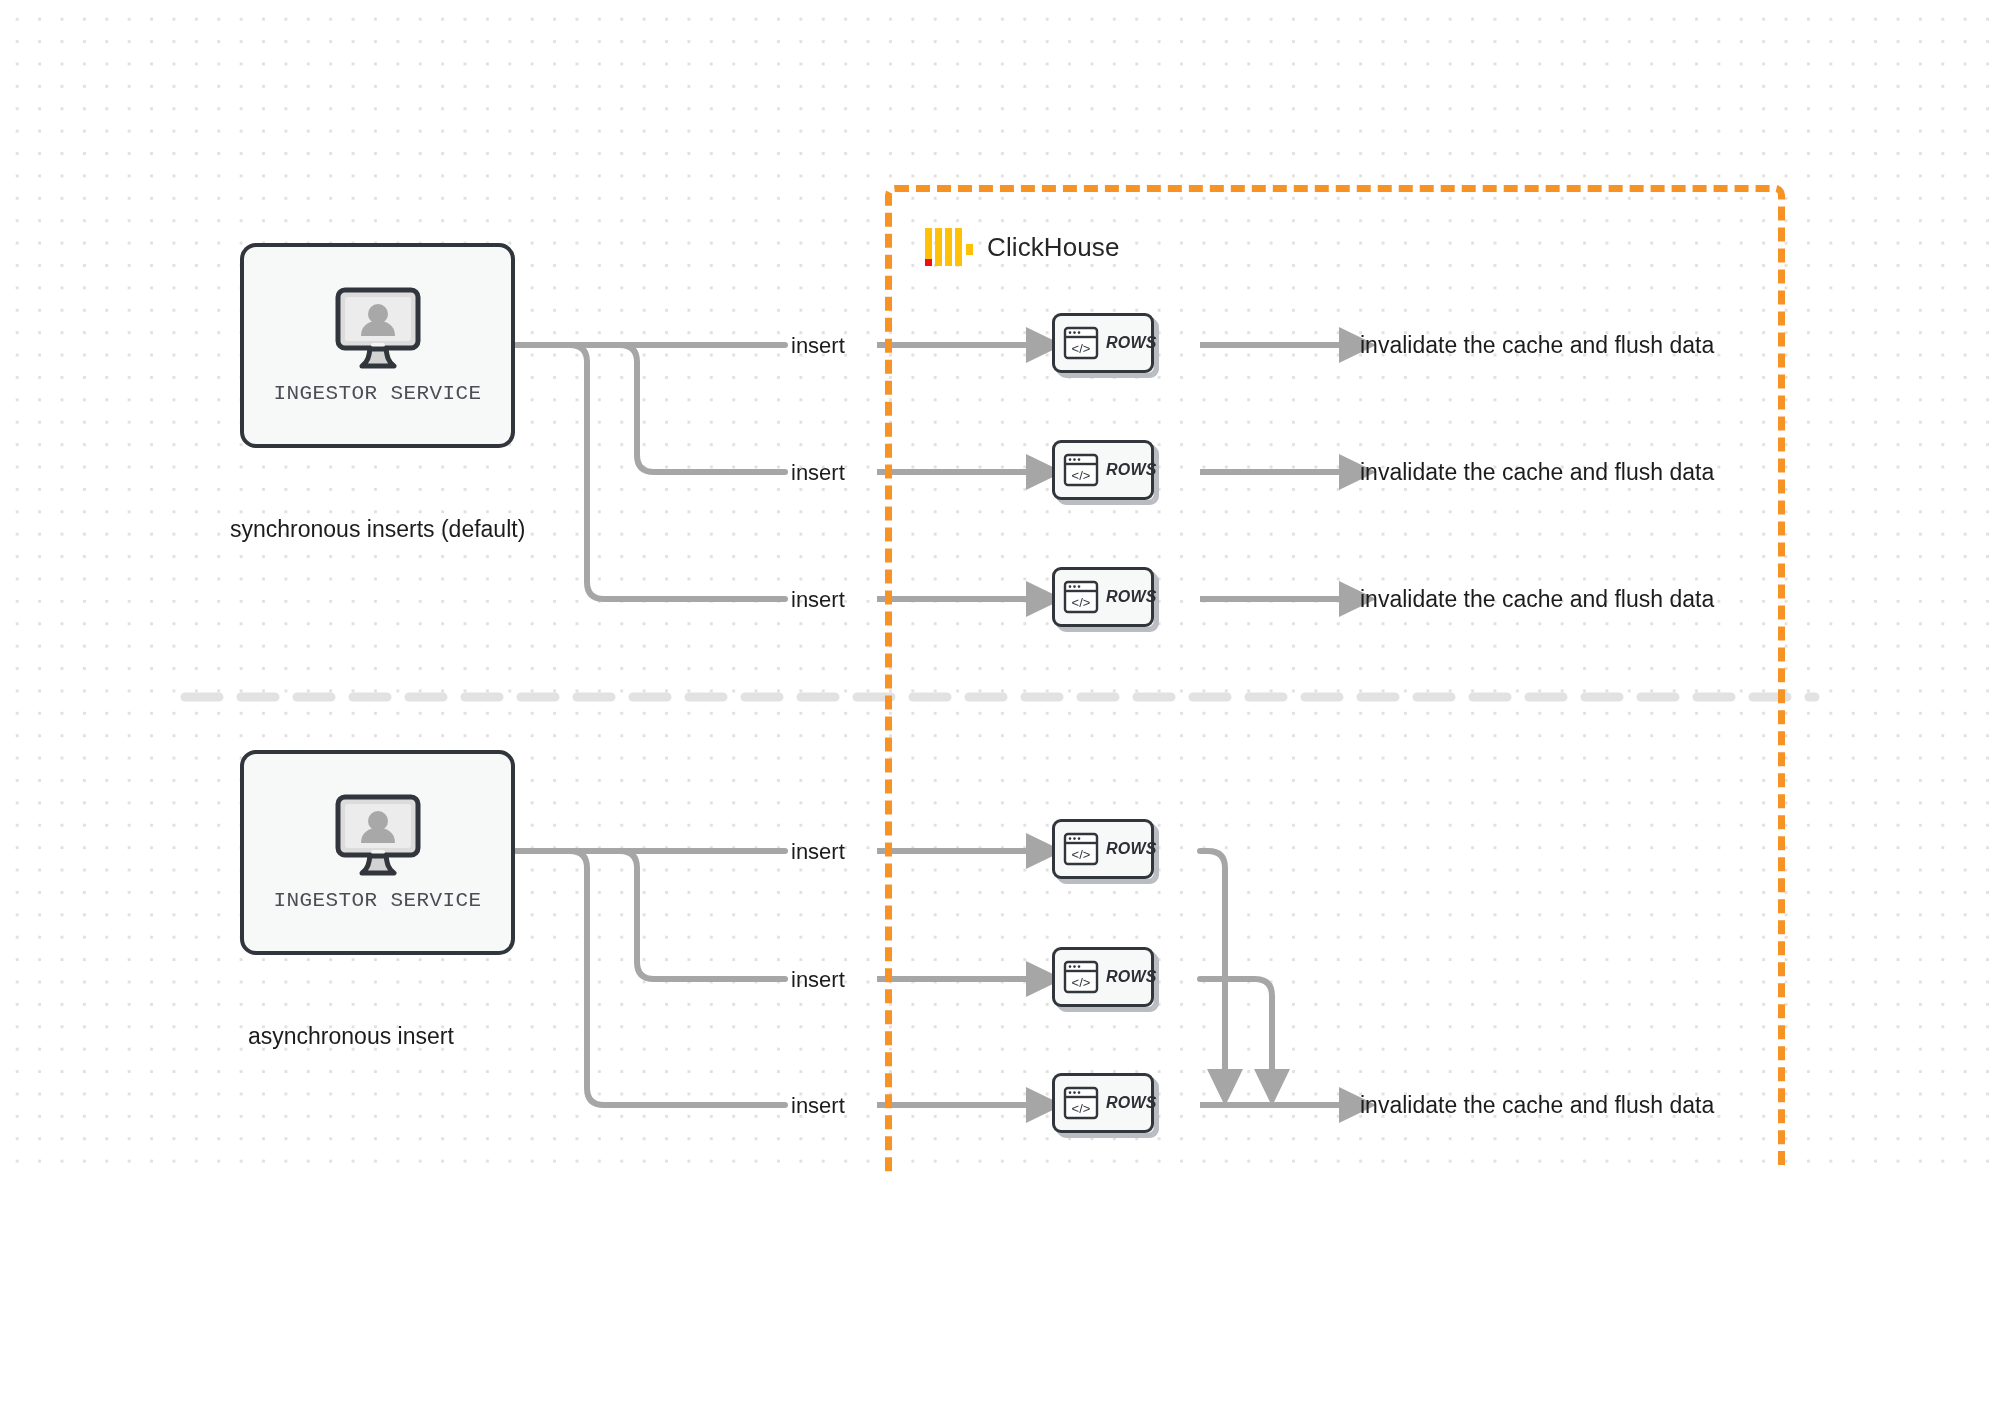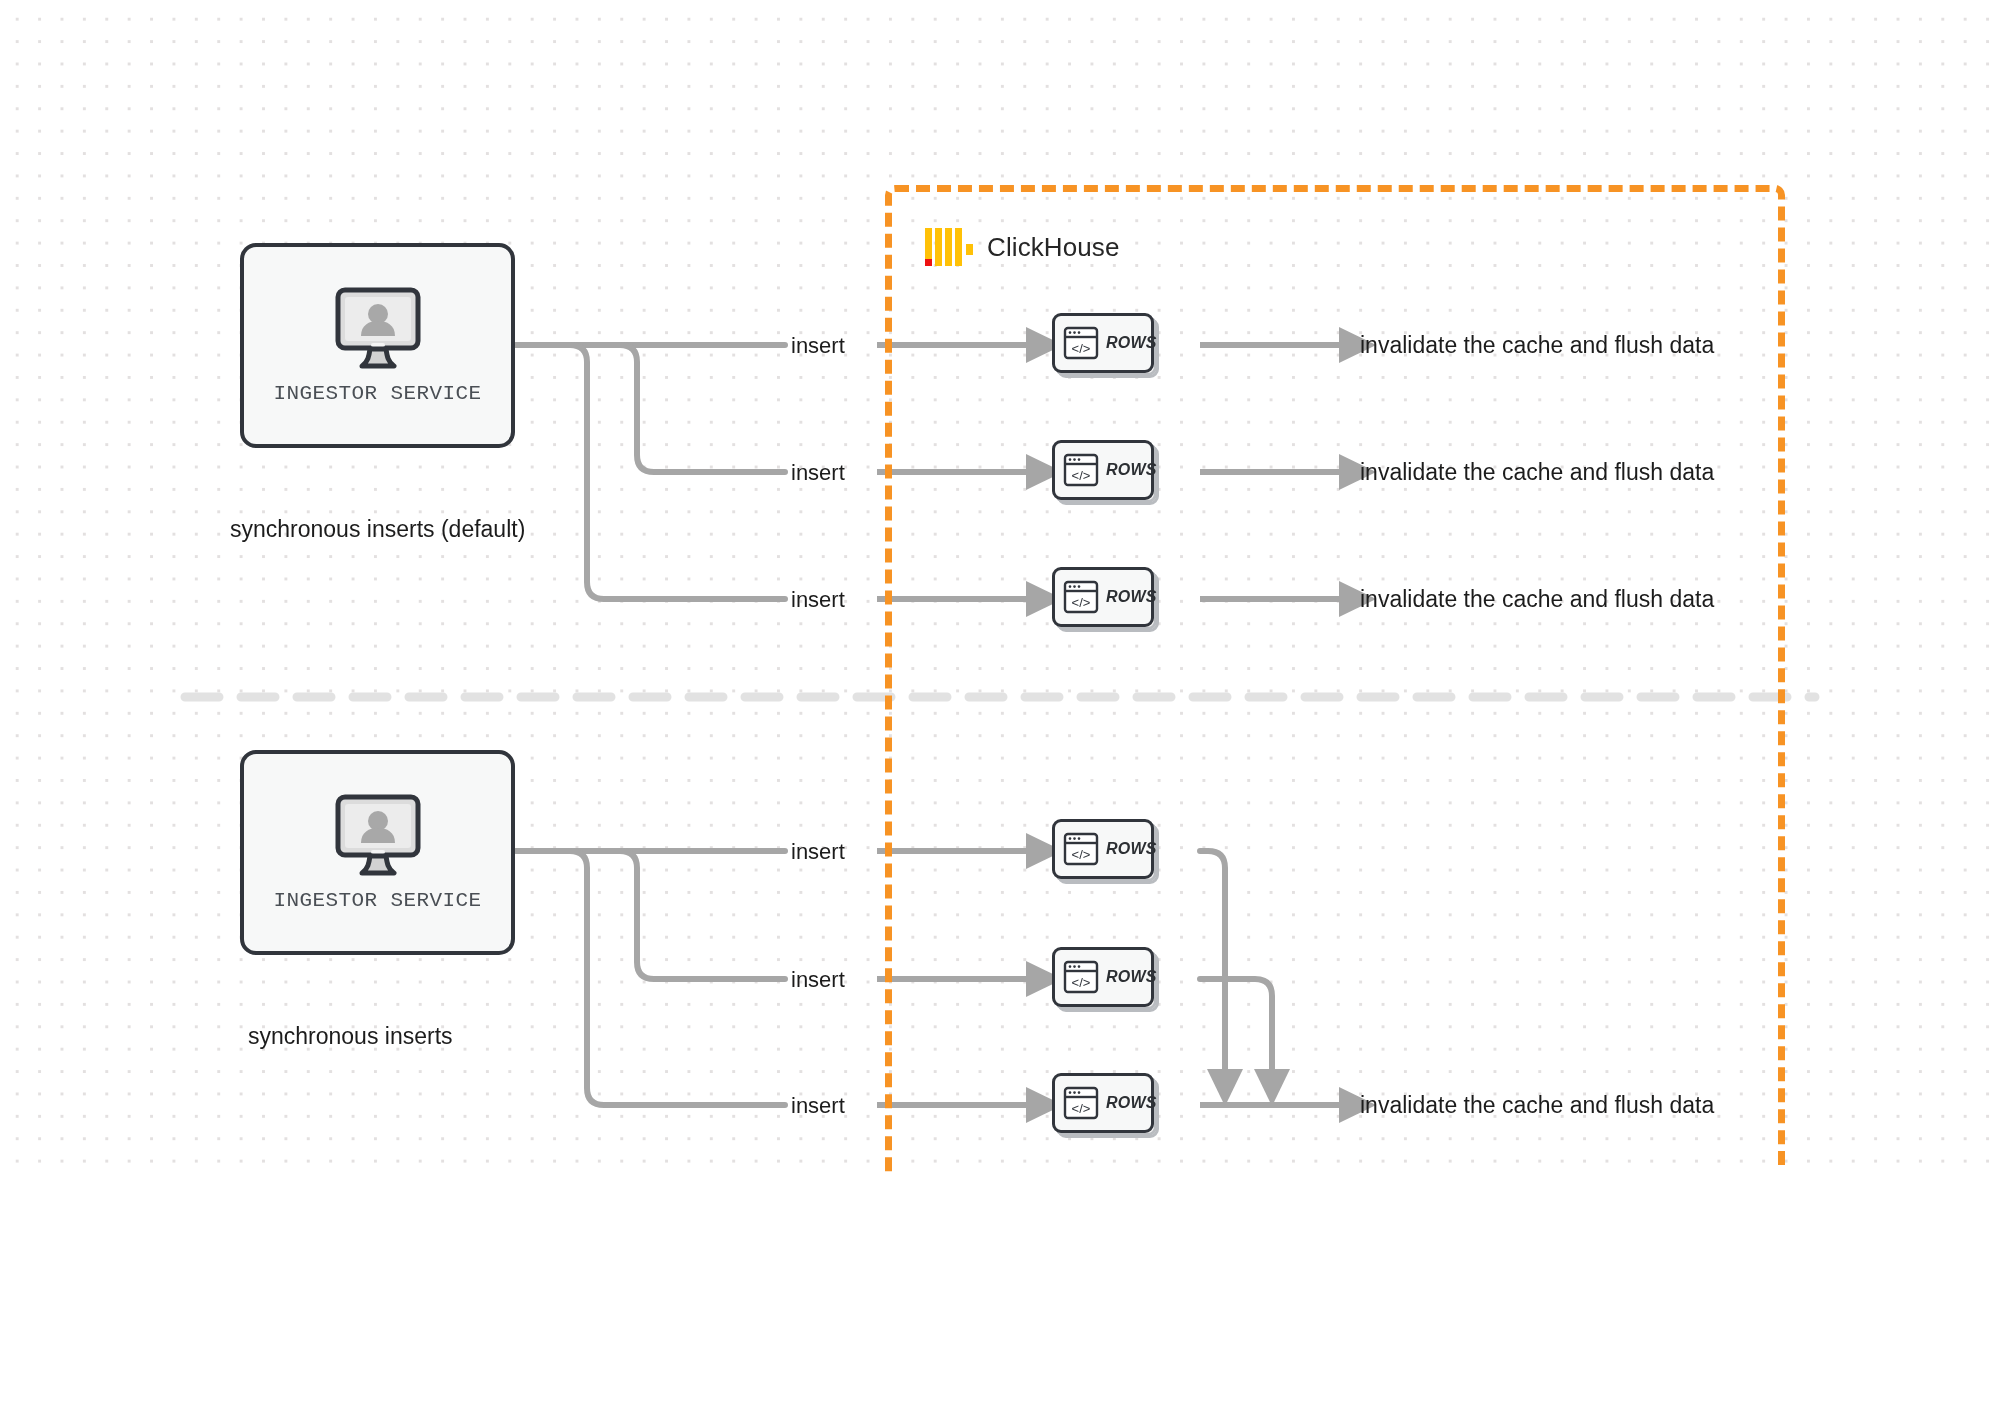--- a/index.html
+++ b/index.html
@@ -317,21 +317,21 @@
       <rect x="10" y="4" width="80" height="58" rx="7" fill="#dcdcdc" stroke="#31353c" stroke-width="5"></rect>
       <rect x="17" y="11" width="66" height="44" rx="3" fill="#ececec"></rect>
       <circle cx="50" cy="28" r="10" fill="#a8a8a8"></circle>
       <path d="M33,50 C33,39 41,35 50,35 C59,35 67,39 67,50 z" fill="#a8a8a8"></path>
       <rect x="43" y="57" width="14" height="4" rx="2" fill="#f4f4f4"></rect>
       <path d="M34,80 C40,76 41,70 42,63 L58,63 C59,70 60,76 66,80 z" fill="#d2d2d2" stroke="#31353c" stroke-width="5" stroke-linejoin="round"></path>
     </svg>
     <div class="ingestor-label">INGESTOR SERVICE</div>
   </div>
 
-  <div class="abs section-caption async">synchronous inserts</div>
+  <div class="abs section-caption async">asynchronous insert</div>
 
   <div class="abs edge-label" style="left:791px; top:839px;">insert</div>
   <div class="abs edge-label" style="left:791px; top:967px;">insert</div>
   <div class="abs edge-label" style="left:791px; top:1093px;">insert</div>
 
   <div class="abs rows-card" style="left:1052px; top:819px;">
     <div class="rows-shadow s1"></div>
     <div class="rows-shadow s2"></div>
     <div class="rows-card-inner">
       <svg class="code-ico" viewBox="0 0 36 34" xmlns="http://www.w3.org/2000/svg">

